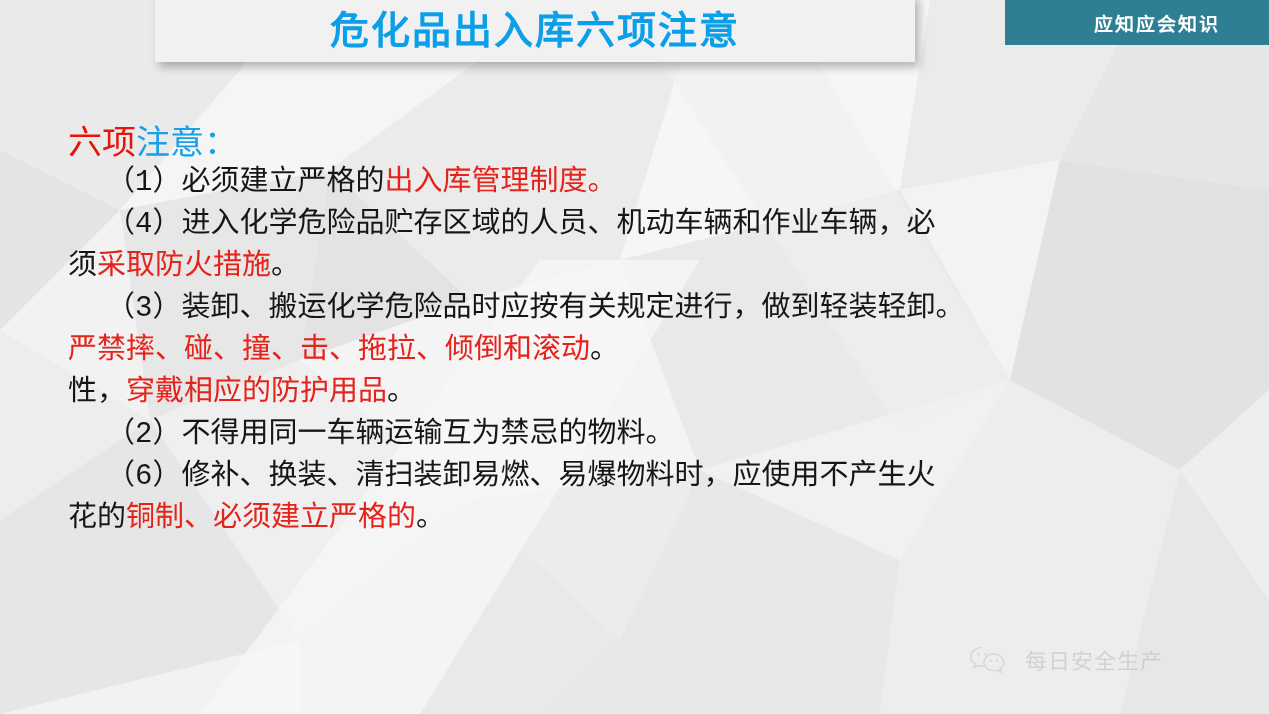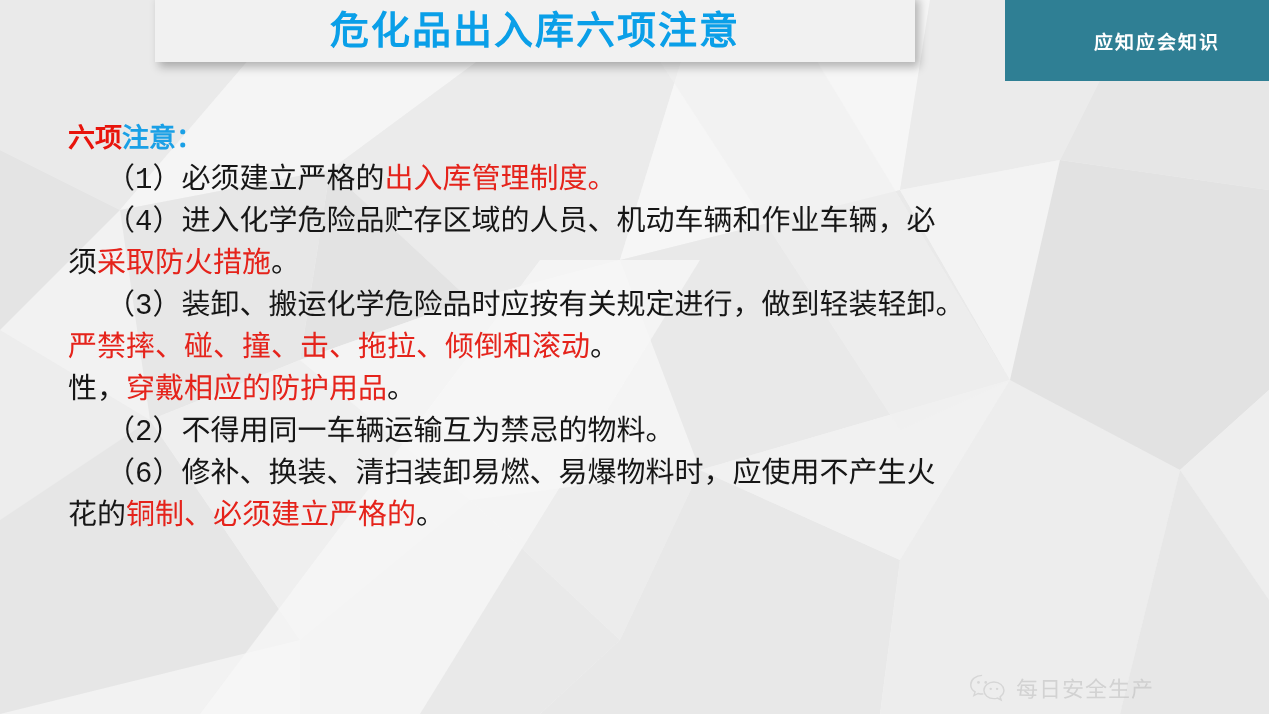--- a/index.html
+++ b/index.html
@@ -45,21 +45,21 @@
     line-height: 1;
     padding-top: 4px;
     white-space: nowrap;
   }
   
   #corner-badge {
     position: absolute;
     right: 0;
     top: 0;
     width: 264px;
-    height: 81px;
+    height: 45px;
     background: #2f7f94;
     display: flex;
     align-items: center;
     justify-content: center;
   }
   #corner-badge-text {
     color: #ffffff;
     font-family: "DejaVu Sans", "Liberation Sans", sans-serif;
     font-size: 19px;
     font-weight: bold;
@@ -69,24 +69,23 @@
   }
   
   #content {
     position: absolute;
     left: 68px;
     top: 122px;
     width: 1120px;
   }
   #section-heading {
     font-family: "DejaVu Sans", "Liberation Sans", sans-serif;
-    font-size: 27px;
-    font-weight: bold;
+    font-size: 34px;
+    font-weight: normal;
     line-height: 1.18;
-    margin-bottom: 6px;
     white-space: nowrap;
   }
   .hd-red  { color: #e8140c; }
   .hd-blue { color: #1aa0e6; }
 
   .para {
     font-family: Liberation Mono, monospace;
     font-size: 29px;
     line-height: 42px;
     color: #161616;
@@ -97,23 +96,22 @@
   .red  { color: #e5231b; }
   .blk  { color: #161616; }
 
   
   #watermark {
     position: absolute;
     left: 968px;
     top: 643px;
     display: flex;
     align-items: center;
-    gap: 8px;
+    gap: 17px;
     opacity: 0.55;
-    margin-top: 28px;
   }
   #watermark-text {
     font-family: "DejaVu Sans", "Liberation Sans", sans-serif;
     font-size: 22px;
     color: #bcbcbc;
     letter-spacing: 1px;
     white-space: nowrap;
   }
   #wechat-icon { display: block; }
 </style>

